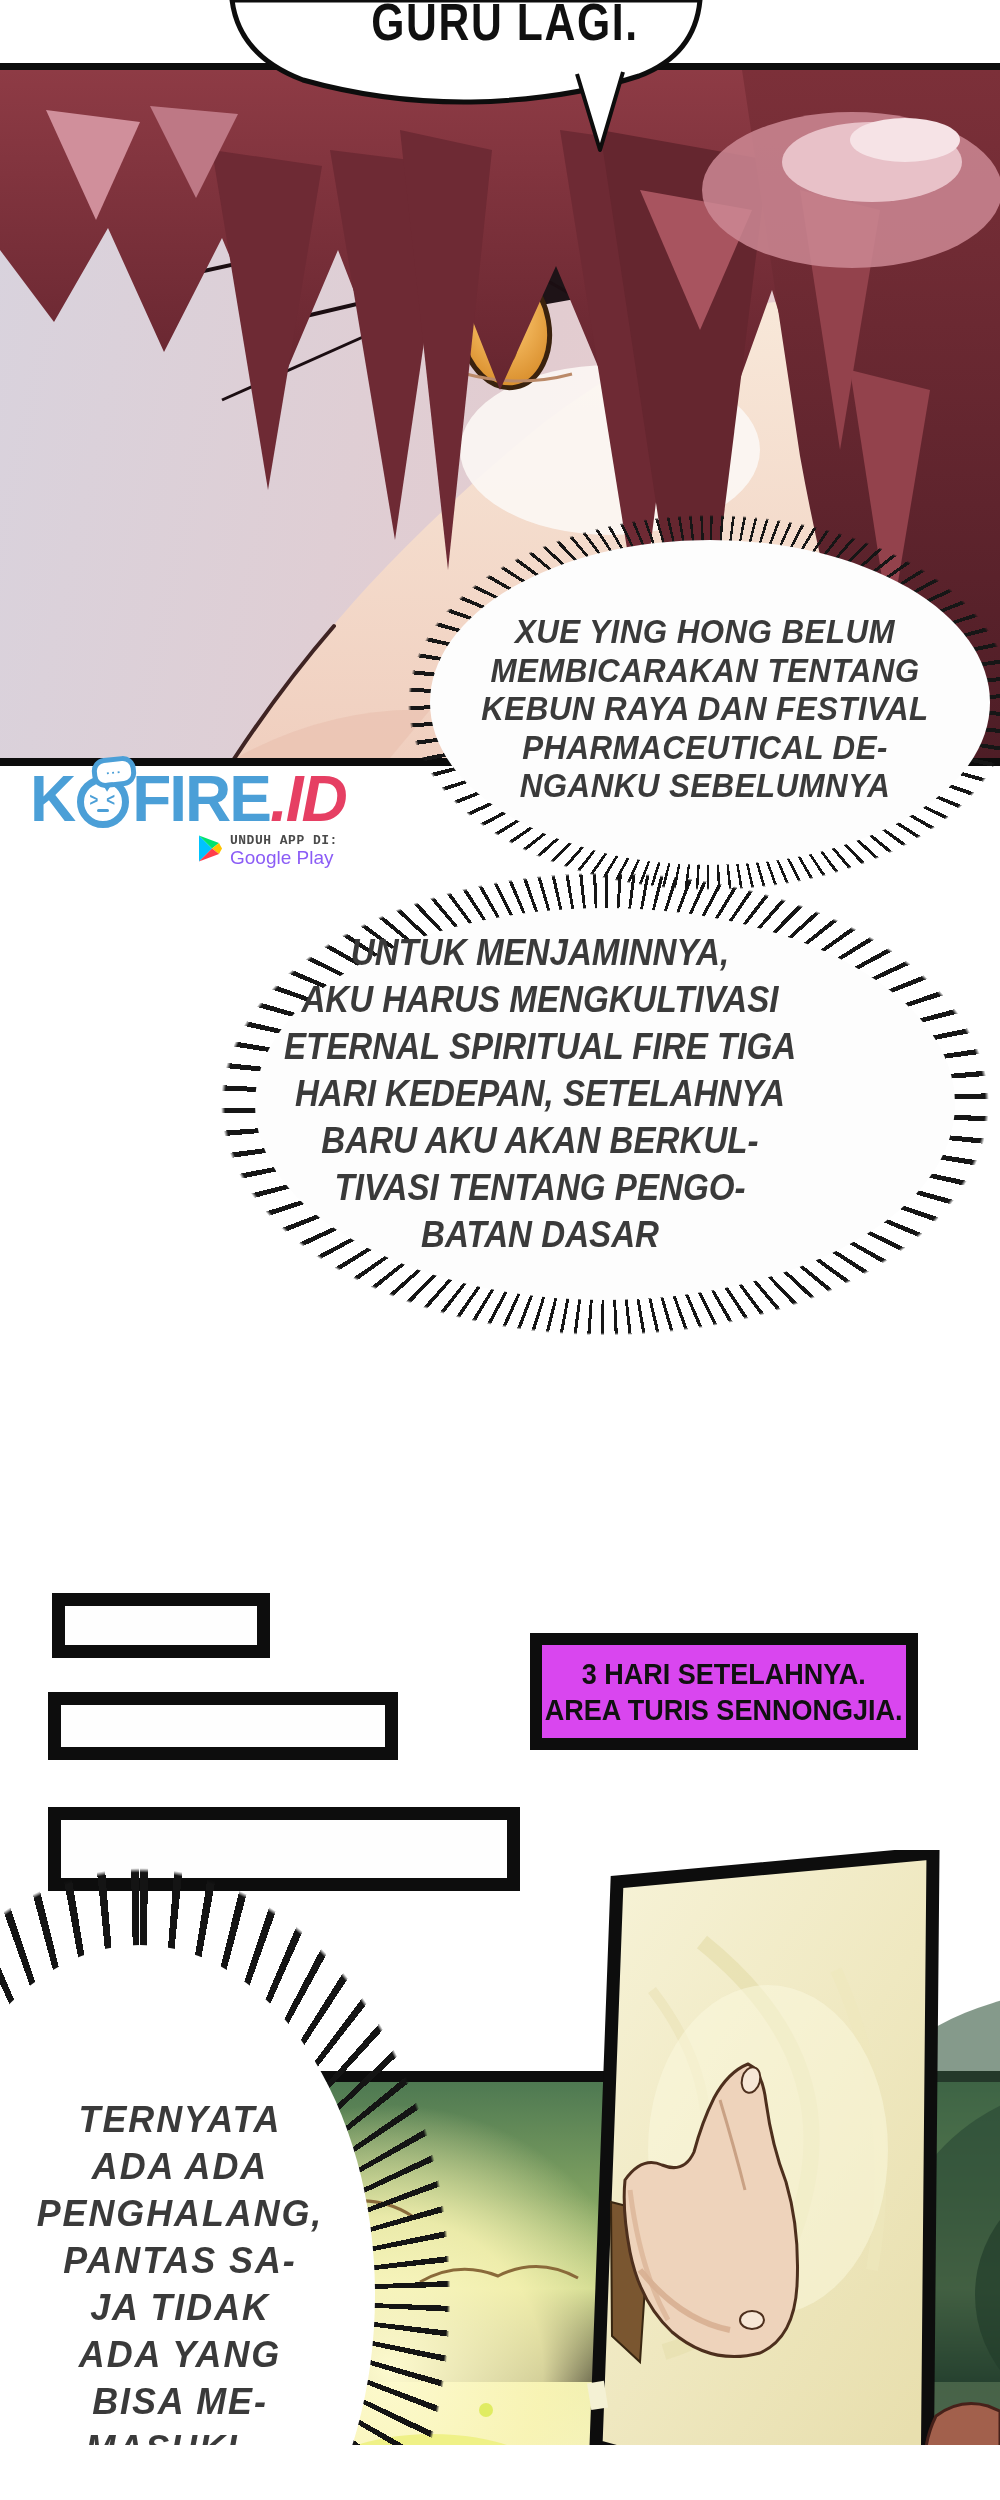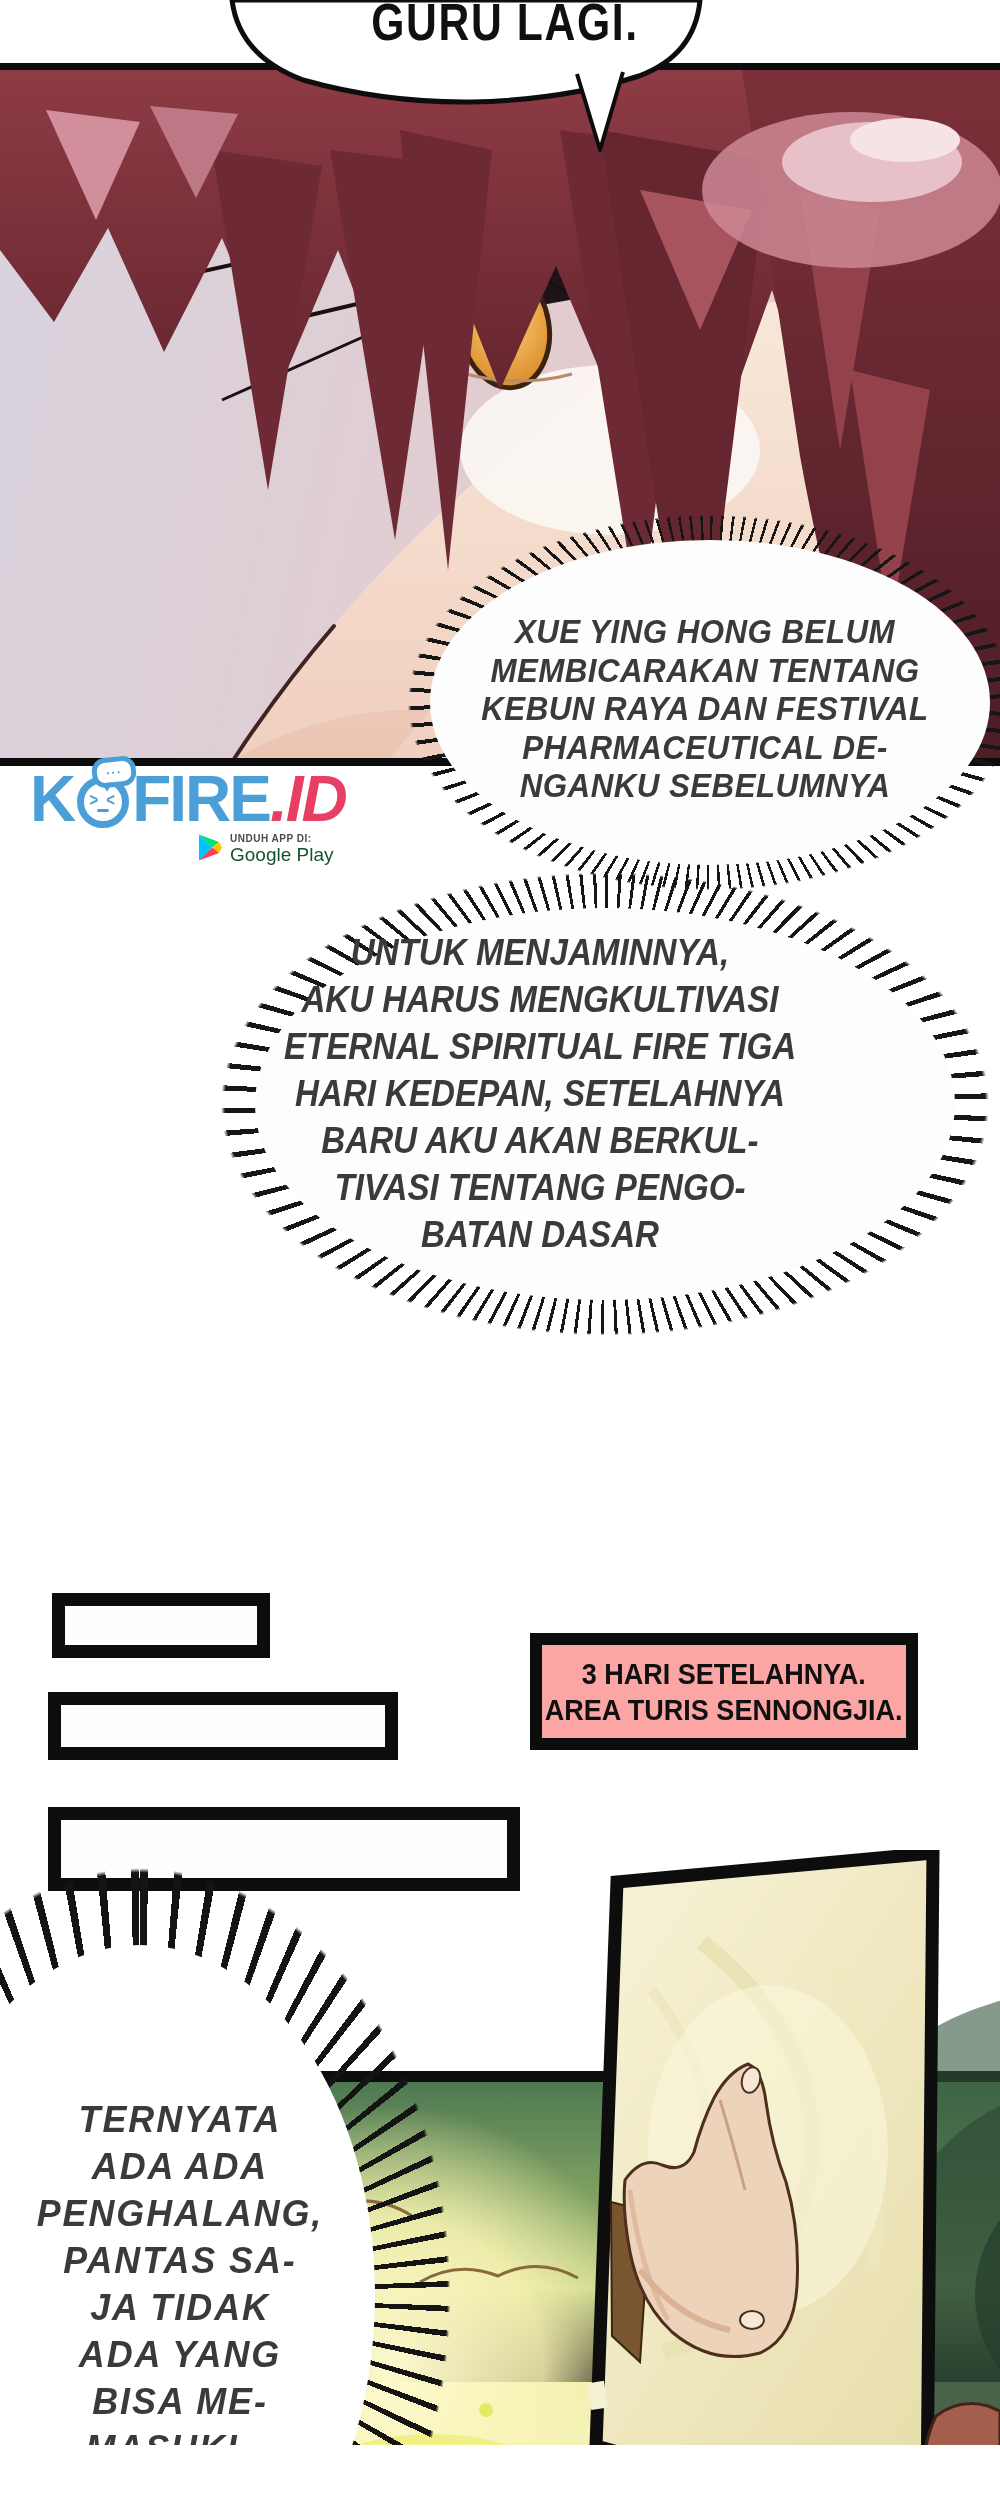--- a/index.html
+++ b/index.html
@@ -57,30 +57,30 @@
           background:#4b9fd7;border-radius:2px;}
   .mascot-bubble{position:absolute;left:8px;top:-26px;width:44px;height:30px;border:5px solid #4b9fd7;
           border-radius:13px;background:#fff;box-sizing:border-box;transform:rotate(-6deg);
           display:flex;align-items:center;justify-content:center;
           font-size:13px;font-weight:bold;color:#4b9fd7;letter-spacing:1px;z-index:1;}
   .mascot-bubble::after{content:"";position:absolute;left:4px;bottom:-9px;width:0;height:0;
           border-left:4px solid transparent;border-right:7px solid transparent;
           border-top:9px solid #4b9fd7;}
   .storeline{display:flex;align-items:center;gap:8px;margin-top:5px;margin-left:168px;}
   .store-text{display:flex;flex-direction:column;line-height:1.05;}
-  .tagline{font-size:10px;font-weight:bold;color:#4a4a4a;letter-spacing:.5px;}
-  .store-name{font-size:19px;color:#14532d;}
+  .tagline{font-size:13px;font-weight:bold;color:#4a4a4a;letter-spacing:.5px;font-family:Liberation Mono, monospace;}
+  .store-name{font-size:19px;color:#8b5cf6;}
 
   
   .rect{position:absolute;box-sizing:border-box;border:13px solid #0d0d0d;background:#fefefe;z-index:3;}
   .rectA{left:52px;top:1593px;width:218px;height:65px;}
   .rectB{left:48px;top:1692px;width:350px;height:68px;}
   .rectC{left:48px;top:1807px;width:472px;height:84px;}
   .caption-box{position:absolute;left:530px;top:1633px;width:388px;height:117px;box-sizing:border-box;
-         border:12px solid #0d0d0d;background:#fca5a5;display:flex;flex-direction:column;
+         border:12px solid #0d0d0d;background:#d946ef;display:flex;flex-direction:column;
          align-items:center;justify-content:center;z-index:3;}
   .caption-box div{font-size:30px;font-weight:bold;color:#101010;line-height:36px;
          white-space:nowrap;transform:scaleX(.9);}
 
   
   .bottom-art{position:absolute;left:0;top:1850px;width:1000px;height:650px;z-index:2;}
 </style>
 </head>
 <body>
 

